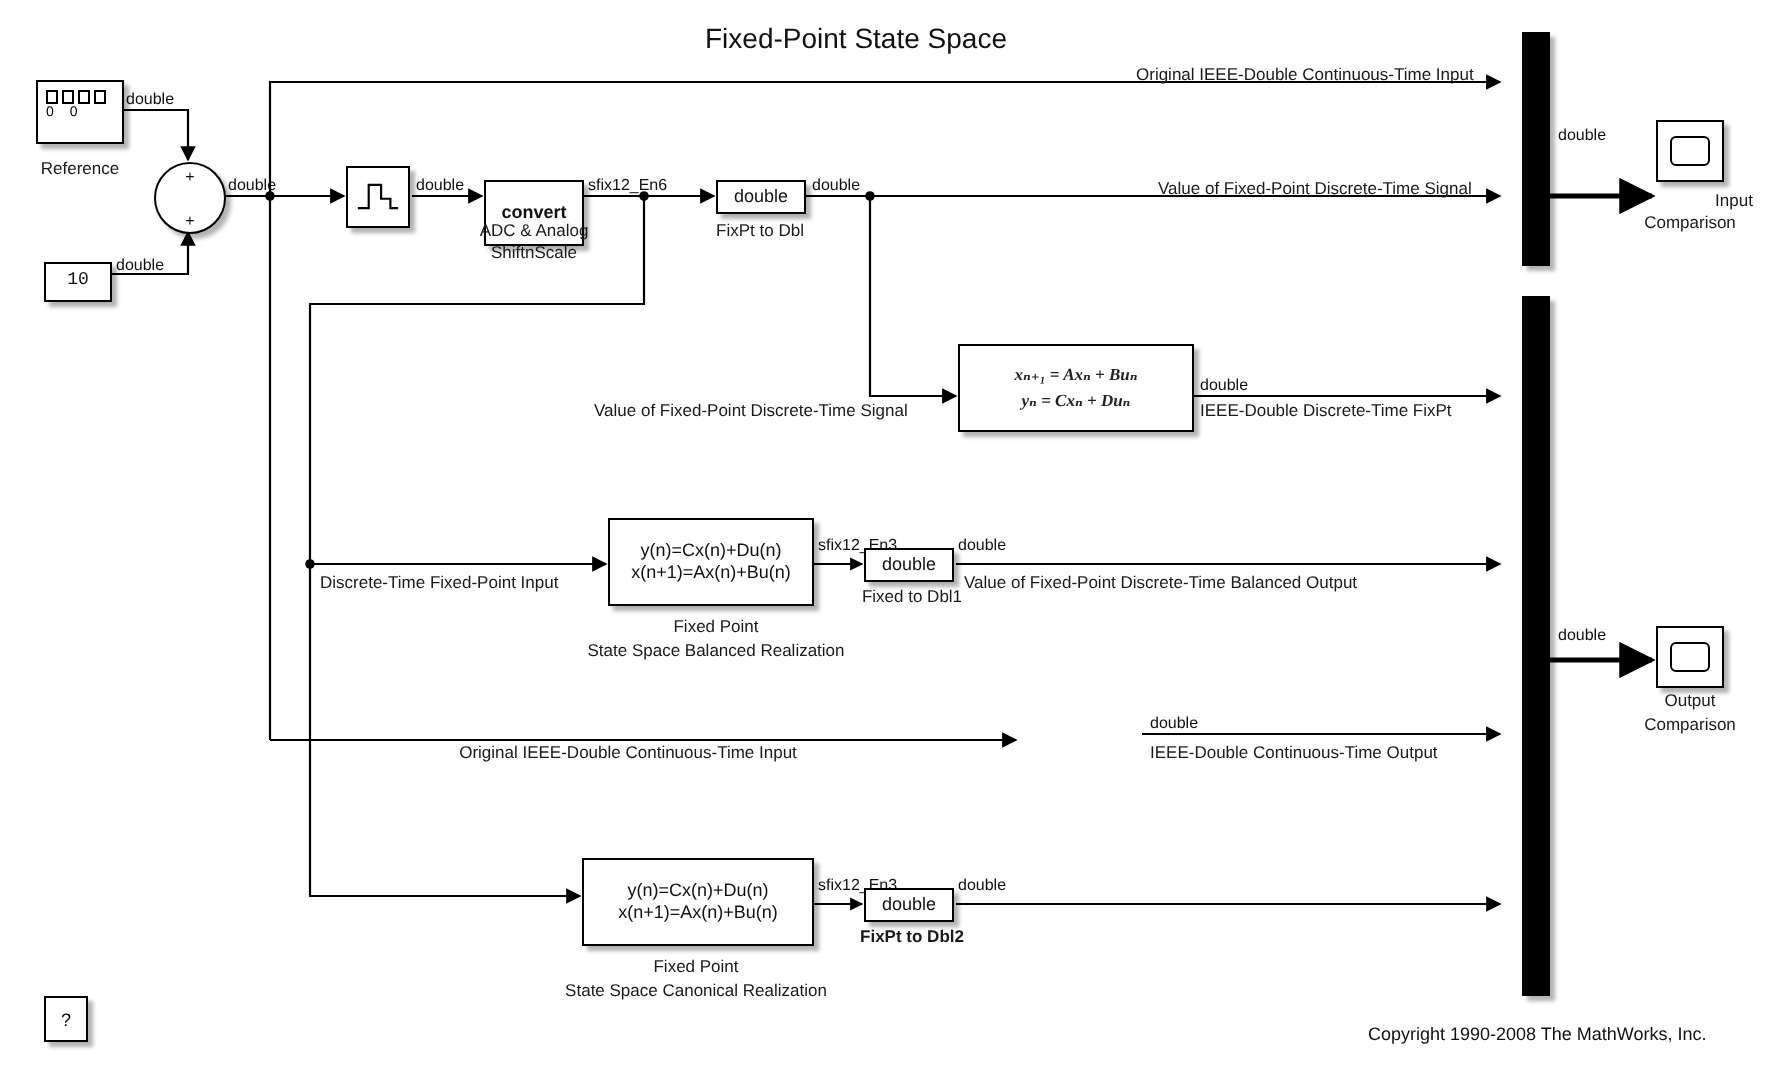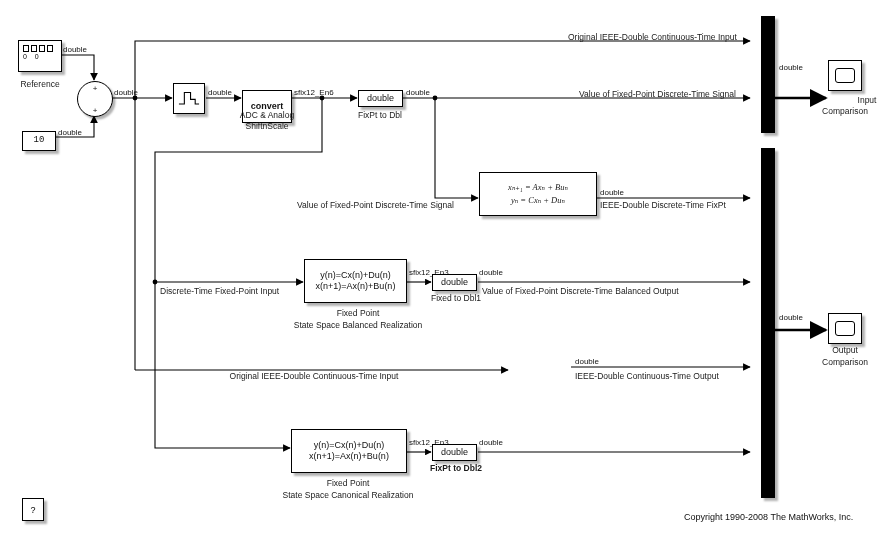--- a/index.html
+++ b/index.html
@@ -13,21 +13,21 @@
   .title{position:absolute;font-size:14px;color:#111;white-space:nowrap;transform:translateX(-50%);}
   .copy{position:absolute;font-size:9px;color:#111;white-space:nowrap;}
   .blkbox{position:absolute;background:#fff;border:1.4px solid #000;
           box-shadow:2.5px 2.5px 2px rgba(0,0,0,0.30);box-sizing:border-box;
           display:flex;align-items:center;justify-content:center;}
   .blktext{font-size:9px;color:#111;text-align:center;line-height:1.25;white-space:nowrap;}
   .mathbox{position:absolute;background:#fff;border:1.4px solid #000;
            box-shadow:2.5px 2.5px 2px rgba(0,0,0,0.30);box-sizing:border-box;
            display:flex;flex-direction:column;align-items:center;justify-content:center;}
   .mathline{font-family:"Liberation Serif","DejaVu Serif",serif;font-style:italic;
-            font-size:8.5px;color:#222;white-space:nowrap;line-height:1.5;}
+            font-size:8.5px;color:#222;white-space:nowrap;line-height:1.5;font-weight:bold;}
   .mux{position:absolute;background:#000;box-shadow:2.5px 2.5px 2px rgba(0,0,0,0.30);}
   .scope{position:absolute;background:#fff;border:1.6px solid #000;
          box-shadow:2.5px 2.5px 2px rgba(0,0,0,0.30);box-sizing:border-box;
          display:flex;align-items:center;justify-content:center;}
   .scope i{display:block;width:56%;height:46%;border:1.6px solid #000;border-radius:3px;}
   .refblk{position:absolute;background:#fff;border:1.5px solid #000;
           box-shadow:2.5px 2.5px 2px rgba(0,0,0,0.30);box-sizing:border-box;
           padding:4px 4px 3px 4px;}
   .refrow1{display:flex;gap:2px;}
   .refrow1 s{display:block;width:4px;height:5px;border:1.1px solid #000;background:#fff;}
@@ -94,20 +94,21 @@
       <path d="M 774 330 L 826 330" marker-end="url(#ah)"></path>
     </g>
     <g fill="#000">
       <circle cx="135" cy="98" r="2.4"></circle>
       <circle cx="322" cy="98" r="2.4"></circle>
       <circle cx="435" cy="98" r="2.4"></circle>
       <circle cx="155" cy="282" r="2.4"></circle>
     </g>
   </svg>
 
+  <div class="title" style="left:428px;top:11px;">Fixed-Point State Space</div>
 
   <div class="refblk" style="left:18px;top:40px;width:44px;height:32px;">
     <div class="refrow1">
       <s></s>
         <s></s>
         <s></s>
         <s></s>
     </div>
     <div class="refrow2">0 0</div>
   </div>

